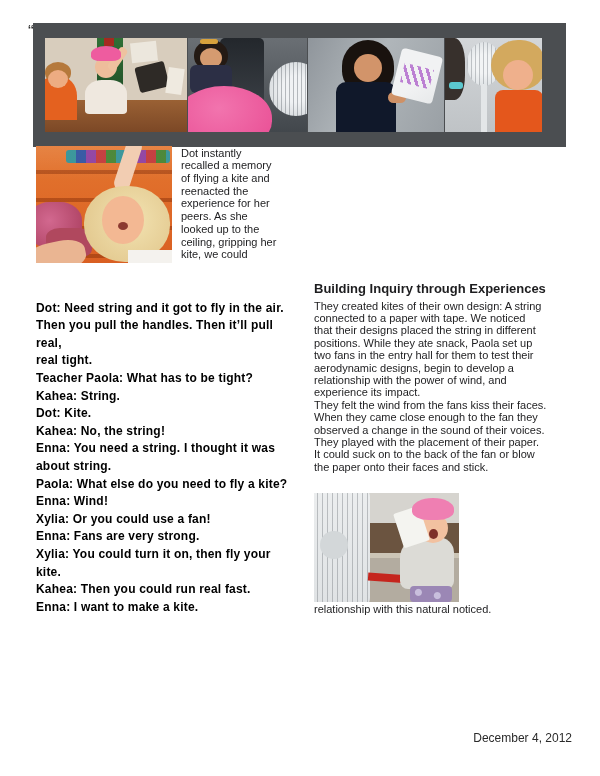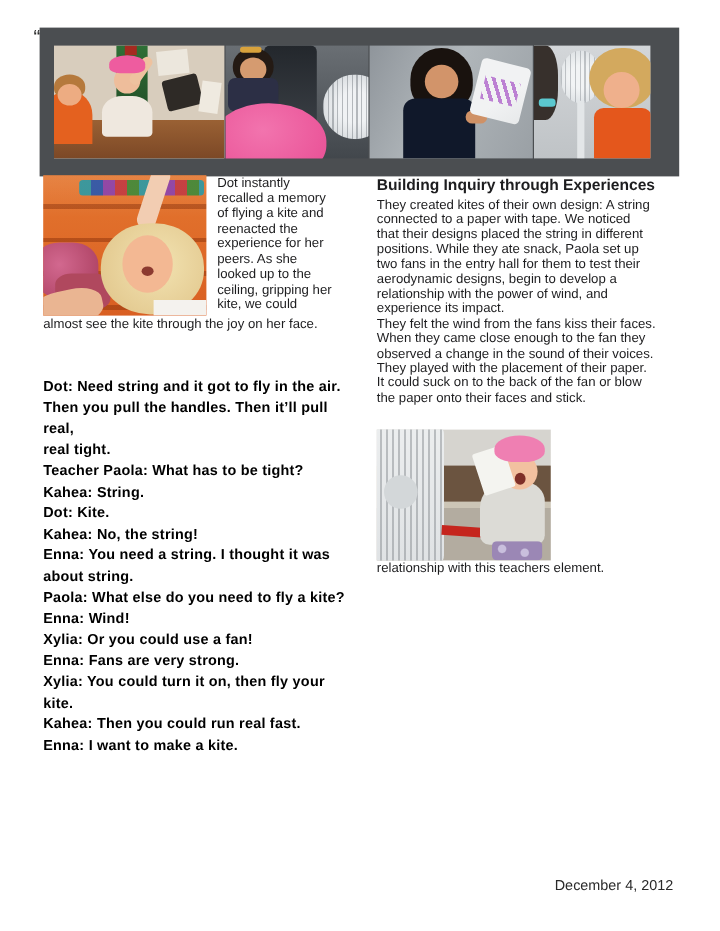--- a/index.html
+++ b/index.html
@@ -75,21 +75,21 @@
   .attribution {
     margin: 3px 36px 0 0; text-align: right;
     font-size: 10px; font-weight: bold; color: #1a1a1a;
   }
   .intro {
     margin: 20px 36px 0 36px; font-size: 13.5px; line-height: 16.5px;
     white-space: pre-line;
   }
 
   
-  .columns { display: flex; margin: 19px 36px 0 36px; gap: 22px; }
+  .columns { display: flex; margin: 19px 36px 0 36px; gap: 22px; align-items: flex-end; }
   .col-left { width: 256px; flex: none; }
   .col-right { width: 248px; flex: none; }
 
   .photo-row { display: flex; gap: 9px; }
   .caption-side { font-size: 11px; line-height: 12.7px; white-space: pre-line; padding-top: 1px; }
   .caption-below { font-size: 11px; line-height: 13px; margin-top: 1px; white-space: nowrap; }
 
   .photo-dot { width: 136px; height: 117px; background: linear-gradient(180deg, #e4762f, #d95f22); }
   .dot-shelves { left: 0; top: 0; width: 136px; height: 117px;
     background: linear-gradient(180deg, rgba(255,255,255,.10), transparent 30%),
@@ -129,21 +129,21 @@
   .tod-mouth { left: 115px; top: 36px; width: 9px; height: 10px; background: #7e2f28; border-radius: 50%; }
   .tod-cap { left: 98px; top: 5px; width: 42px; height: 22px; background: #ef7fb2; border-radius: 50% 50% 40% 40%; }
   .tod-paper { left: 84px; top: 16px; width: 27px; height: 36px; background: #f4f4f0; transform: rotate(-18deg); border-radius: 2px; }
   .tod-pants { left: 96px; top: 93px; width: 42px; height: 16px; border-radius: 4px;
     background: radial-gradient(circle at 20% 40%, #c9bfdd 0 3px, transparent 4px), radial-gradient(circle at 65% 60%, #c9bfdd 0 3px, transparent 4px), #9b87b5; }
 
   .closing {
     margin-top: 25px; font-size: 11px; font-weight: bold; line-height: 14px;
     white-space: pre-line; color: #191919;
   }
-  .date { position: absolute; right: 39px; top: 731px; font-size: 12px; color: #2a2a2a; }
+  .date { position: absolute; right: 28px; top: 731px; font-size: 12px; color: #2a2a2a; }
 </style>
 </head>
 <body>
 
 <div class="banner">
   <div class="photo-strip">
 
     <div class="ph bp1">
       <i class="s p1-paper1"></i>
       <i class="s p1-kite-dark"></i>
@@ -218,21 +218,20 @@
       <div class="caption-side">Dot instantly
 recalled a memory
 of flying a kite and
 reenacted the
 experience for her
 peers. As she
 looked up to the
 ceiling, gripping her
 kite, we could</div>
     </div>
-    <div class="caption-below">almost see the kite through the joy on her face.</div>
     <div class="dialogue">Dot: Need string and it got to fly in the air.
 Then you pull the handles. Then it’ll pull real,
 real tight.
 Teacher Paola: What has to be tight?
 Kahea: String.
 Dot: Kite.
 Kahea: No, the string!
 Enna: You need a string. I thought it was
 about string.
 Paola: What else do you need to fly a kite?
@@ -268,19 +267,19 @@
         <i class="s fan-hub"></i>
         <i class="s fan-redstripe"></i>
         <i class="s tod-shirt"></i>
         <i class="s tod-face"></i>
         <i class="s tod-mouth"></i>
         <i class="s tod-paper"></i>
         <i class="s tod-cap"></i>
         <i class="s tod-pants"></i>
       </div>
     </div>
-    <div class="caption-below">relationship with this teachers element.</div>
+    <div class="caption-below">relationship with this natural noticed.</div>
 
   </div>
 
 </div>
 
 <div class="date">December 4, 2012</div>
 
 </body></html>

